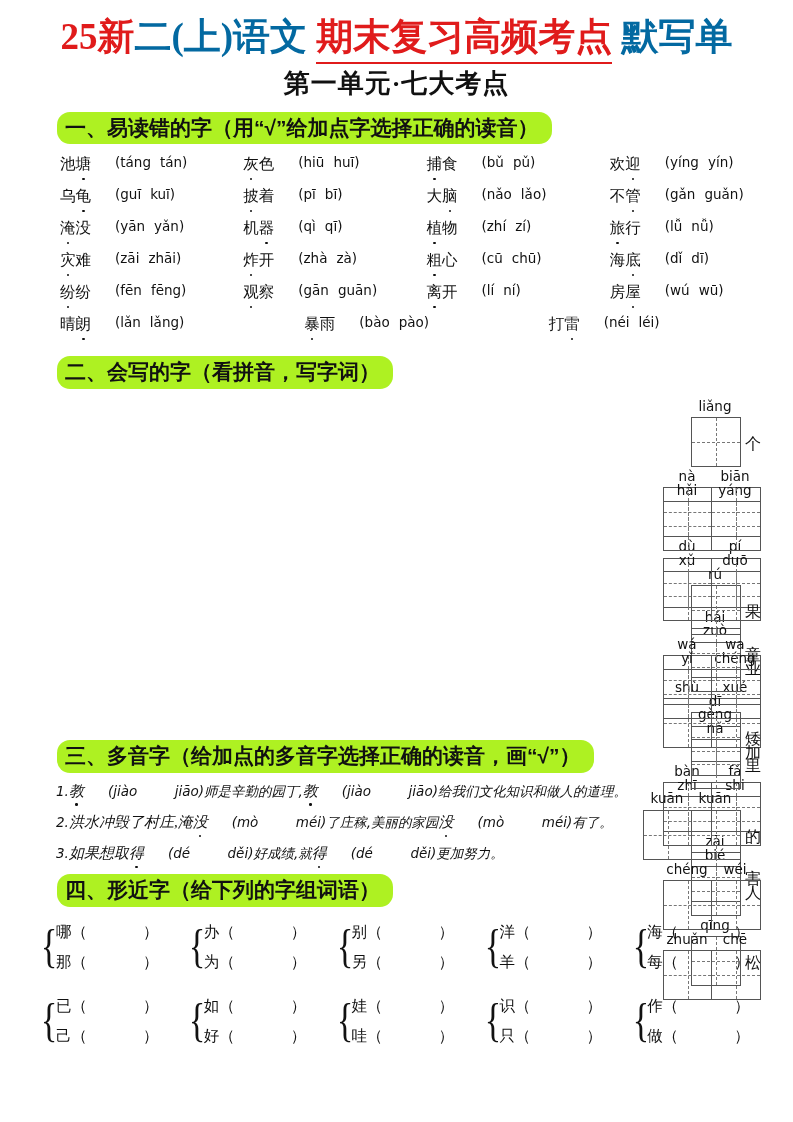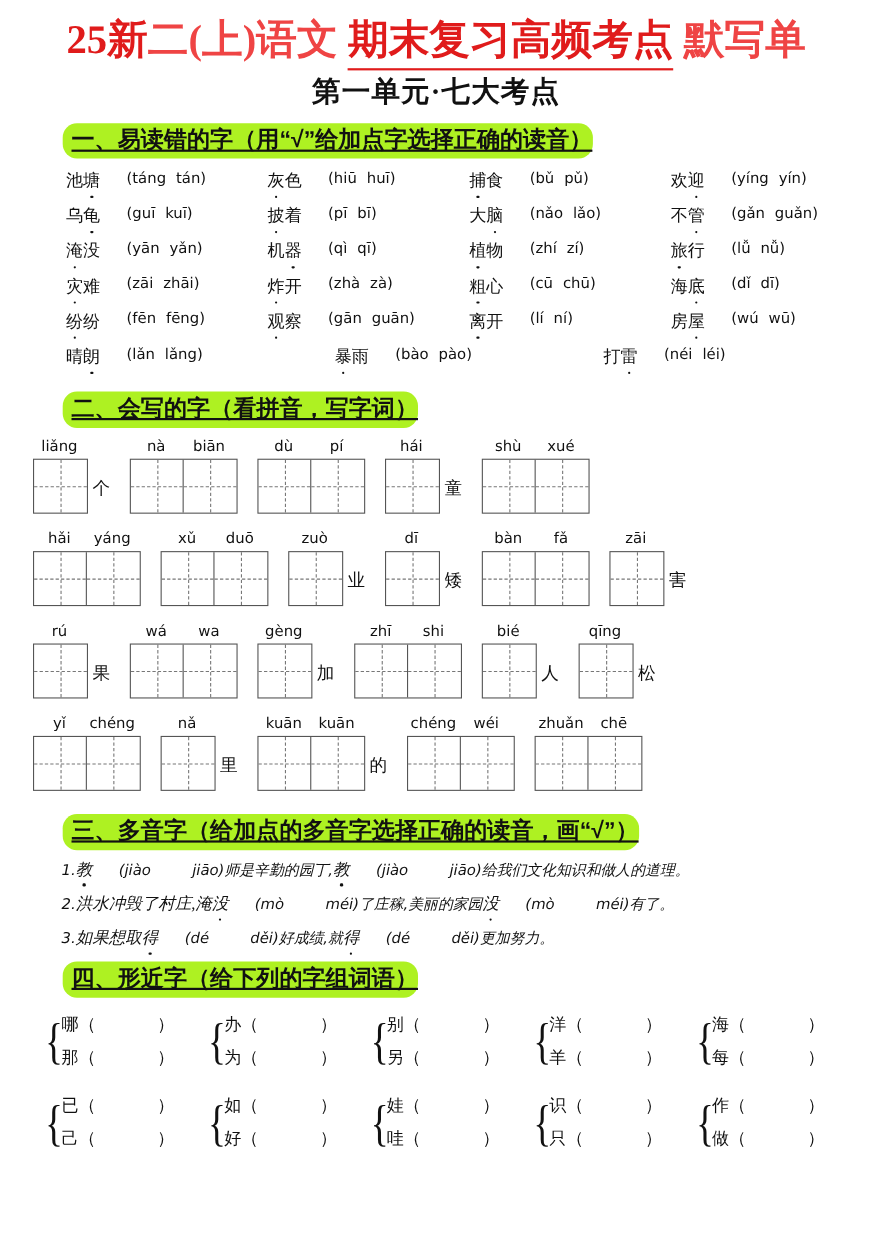--- a/index.html
+++ b/index.html
@@ -18,21 +18,21 @@
   .title-wrap { text-align: center; padding-top: 16px; }
   .main-title {
     font-size: 37px;
     font-weight: 700;
     letter-spacing: 0px;
     white-space: nowrap;
     line-height: 1.15;
     font-family: "Liberation Serif", "DejaVu Serif", serif;
   }
   .t-red { color: #e01b1b; }
-  .t-black { color: #ef4444; }
+  .t-black { color: #0369a1; }
   .t-red-ul {
     color: #e01b1b;
     border-bottom: 2px solid #e01b1b;
     padding-bottom: 5px;
   }
   .sub-title {
     font-size: 26px;
     font-weight: 700;
     color: #111111;
     margin-top: 7px;
@@ -44,25 +44,24 @@
     margin: 11px 0 4px 0;
     padding-left: 57px;
   }
   .sec-head-inner {
     display: inline-block;
     background: #aef122;
     color: #111111;
     font-weight: 700;
     font-size: 21px;
     line-height: 1.32;
-    padding: 2px 0 3px 8px;
+    padding: 2px 13px 3px 8px;
     border-radius: 13px;
     white-space: nowrap;
     font-family: "Liberation Sans", "DejaVu Sans", sans-serif;
-    text-decoration: underline;
   }
 
   
   .s1 { padding: 6px 26px 0 34px; }
   .s1-row { display: flex; margin-bottom: 1px; }
   .s1-cell {
     flex: 1 1 0;
     display: flex;
     align-items: flex-start;
     justify-content: flex-start;
@@ -88,23 +87,24 @@
     font-family: "DejaVu Sans", sans-serif;
     font-size: 13.5px;
     margin-left: 24px;
   }
   .w-py .gap { display: inline-block; width: 9px; }
 
   
   .s2 { padding: 4px 14px 0 30px; }
   .s2-row {
     display: flex;
-    align-items: flex-start;
+    align-items: flex-end;
     margin-bottom: 4px;
     height: 80px;
+    flex-direction: column;
   }
   .s2-item {
     display: flex;
     align-items: flex-end;
     margin-right: 18px;
   }
   .s2-stack { display: flex; flex-direction: column; align-items: stretch; }
   .py-row {
     display: flex;
     font-family: "DejaVu Sans", sans-serif;

